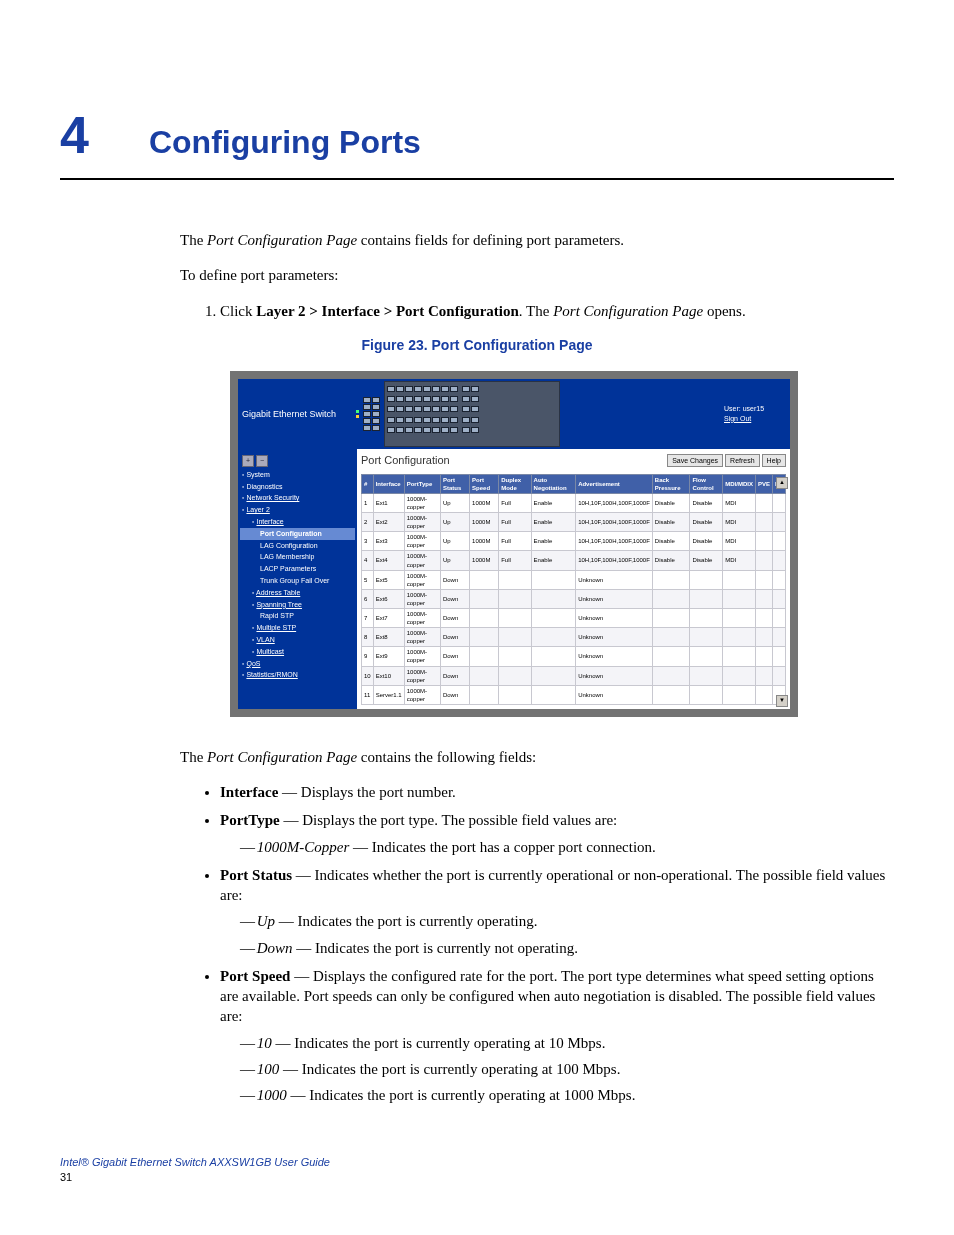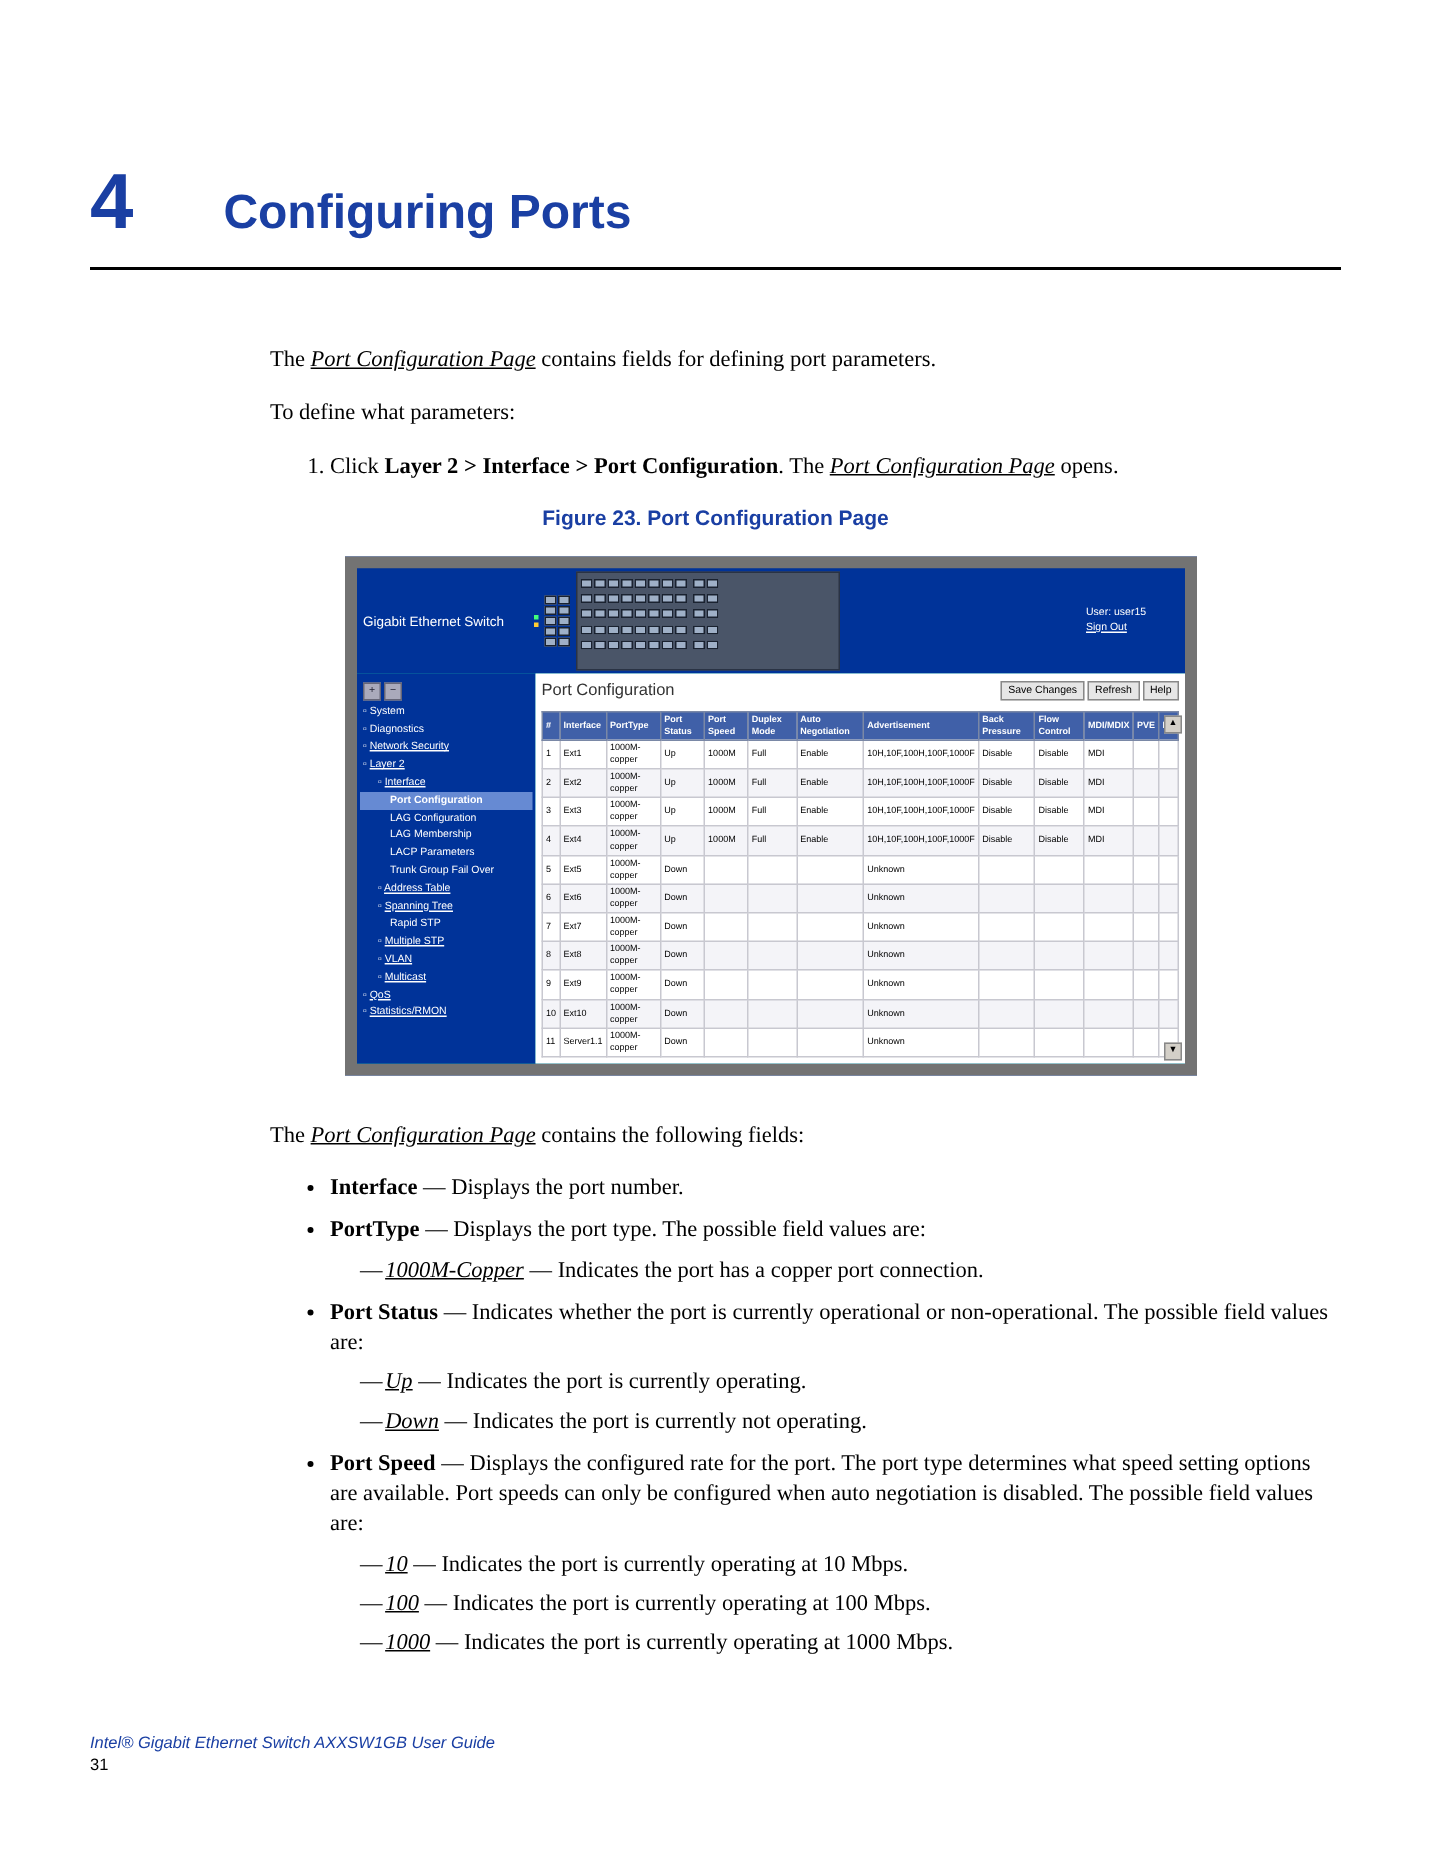--- a/index.html
+++ b/index.html
@@ -70,21 +70,21 @@
     align-items: center;
   }
   .shot-head .device { flex: 0 0 110px; padding-left: 4px; font-size: 9px; }
   .shot-head .userbox { flex: 0 0 60px; font-size:7px; text-align:left; padding-right:6px;}
   .shot-head .userbox a { color:#fff; text-decoration: underline;}
   .shot-head .panel-area { flex:1; display:flex; gap:4px; align-items:center; justify-content:flex-start; padding-left:4px;}
   .mini-panel { background:#4a5568; width:170px; height:60px; border:1px solid #2a3344; display:flex; flex-direction:column; gap:1px; padding:2px;}
   .mini-row { display:flex; gap:1px; align-items:center;}
   .mini-port { width:6px; height:4px; background:#9fb0c7; border:1px solid #1a2230;}
   .mini-led { width:3px; height:3px; background:#41ff7a;}
-  .shot-body { display:flex; background:#14b8a6; }
+  .shot-body { display:flex; background:#000000; }
   .shot-nav {
     width: 115px;
     background: #003399;
     color: #fff;
     padding: 4px 2px;
     font-size: 7px;
     line-height: 1.4;
   }
   .shot-nav .nav-item { white-space: nowrap; padding: 1px 2px; }
   .shot-nav .nav-sub { padding-left: 12px; }
@@ -111,35 +111,35 @@
   ul.subfields li { margin-bottom:6px;}
   .footer {
     display:flex; justify-content:space-between;
     font-family: Arial, Helvetica, sans-serif;
     font-size: 11px; font-style: italic; color:#1a3fa3;
     margin-top: 50px;
     flex-direction: column;
   }
   .footer .pagenum { font-style:normal; color:#000;}
   b { font-weight:bold;}
-  i { font-style:italic;text-decoration:underline;}
+  i { font-style:italic;}
 </style>
 </head>
 <body>
 
 <div class="chapter-header">
   <span class="chapter-number">4</span>
   <span class="chapter-title">Configuring Ports</span>
 </div>
 
 <p class="body-text">
   <span>The </span><i>Port Configuration Page</i><span> contains fields for defining port parameters.</span>
 </p>
 
-<p class="body-text">To define what parameters:</p>
+<p class="body-text">To define port parameters:</p>
 
 <ol class="steps">
   <li>
     <span>Click </span><b>Layer 2 &gt; Interface &gt; Port Configuration</b><span>. The </span><i>Port Configuration Page</i><span> opens.</span>
   </li>
 </ol>
 
 <div class="figure-caption">Figure 23. Port Configuration Page</div>
 
 <div class="screenshot-container">

